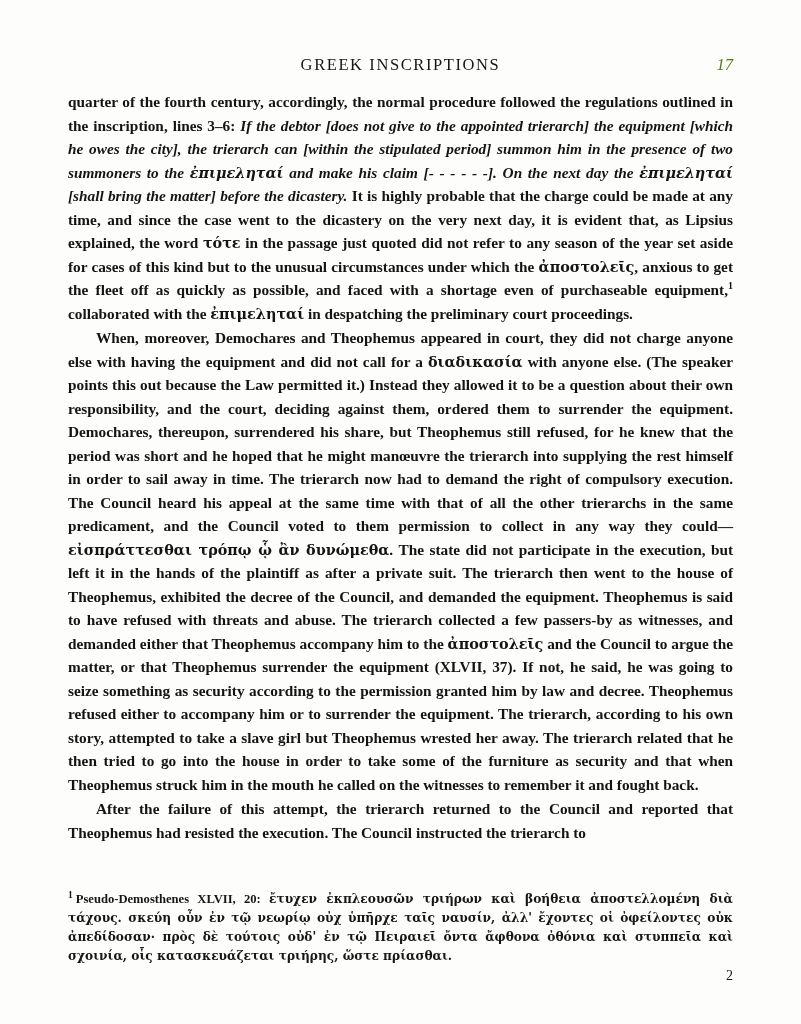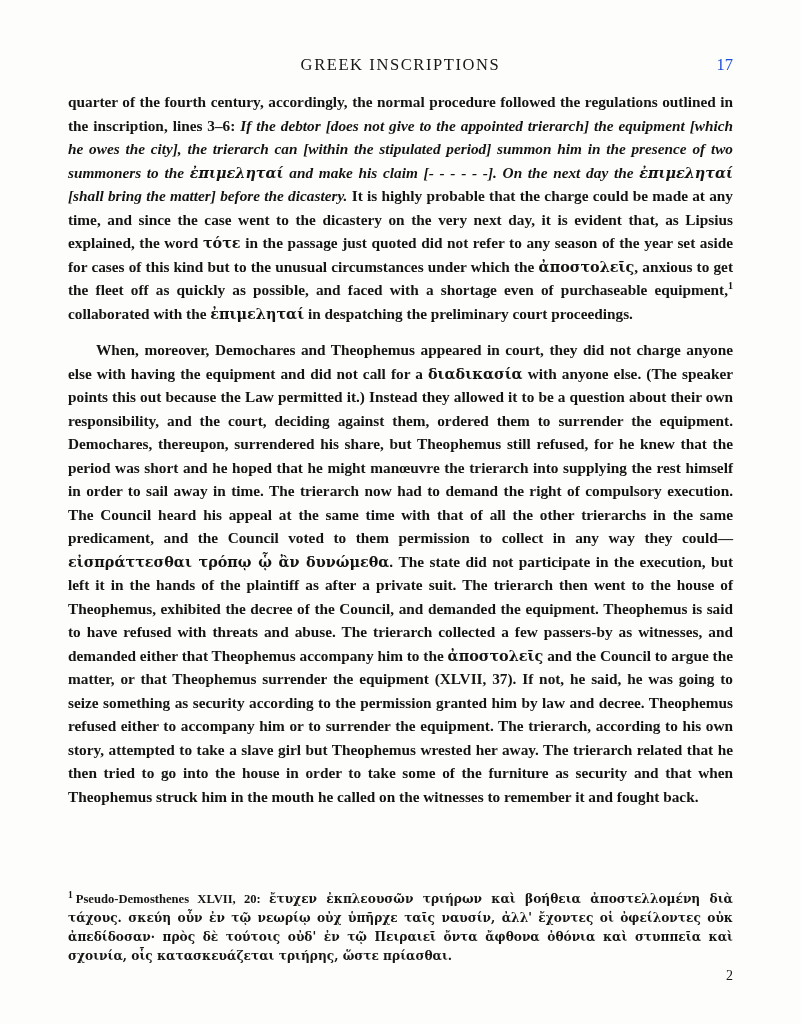--- a/index.html
+++ b/index.html
@@ -37,40 +37,41 @@
     letter-spacing: 1.6px;
     color: #161616;
     text-align: center;
     white-space: nowrap;
   }
   .folio {
     position: absolute;
     right: 0;
     top: 0;
     font-size: 16.5px;
-    color: #1d4ed8;
+    color: #4d7c0f;
+    font-style: italic;
   }
   .body-block {
     position: absolute;
     top: 90px;
     left: 68px;
     width: 665px;
   }
   p.para {
     margin: 0 0 0 0;
     font-size: 15.3px;
     line-height: 23.5px;
     text-align: justify;
     text-justify: inter-word;
     color: #141414;
     hyphens: none;
     font-weight: bold;
   }
   p.para + p.para {
-    margin-top: 13px;
+    margin-top: 1px;
   }
   .indent {
     text-indent: 28px;
   }
   .gk {
     font-family: "DejaVu Serif", serif;
     font-size: 14.4px;
   }
   .it {
     font-style: italic;
@@ -125,20 +126,21 @@
     <div class="running-title">GREEK INSCRIPTIONS</div>
     <div class="folio">17</div>
   </div>
 
   <div class="body-block">
 
     <p class="para"><span>quarter of the fourth century, accordingly, the normal procedure followed the regulations outlined in the inscription, lines 3–6: </span><span class="it">If the debtor [does not give to the appointed trierarch] the equipment [which he owes the city], the trierarch can [within the stipulated period] summon him in the presence of two summoners to the </span><span class="gk it">ἐπιμεληταί</span><span class="it"> and make his claim [- - - - - -]. On the next day the </span><span class="gk it">ἐπιμεληταί</span><span class="it"> [shall bring the matter] before the dicastery.</span><span> It is highly probable that the charge could be made at any time, and since the case went to the dicastery on the very next day, it is evident that, as Lipsius explained, the word </span><span class="gk">τότε</span><span> in the passage just quoted did not refer to any season of the year set aside for cases of this kind but to the unusual circumstances under which the </span><span class="gk">ἀποστολεῖς</span><span>, anxious to get the fleet off as quickly as possible, and faced with a shortage even of purchaseable equipment,</span><sup class="fn">1</sup><span> collaborated with the </span><span class="gk">ἐπιμεληταί</span><span> in despatching the preliminary court proceedings.</span></p>
 
     <p class="para indent"><span>When, moreover, Demochares and Theophemus appeared in court, they did not charge anyone else with having the equipment and did not call for a </span><span class="gk">διαδικασία</span><span> with anyone else. (The speaker points this out because the Law permitted it.) Instead they allowed it to be a question about their own responsibility, and the court, deciding against them, ordered them to surrender the equipment. Demochares, thereupon, surrendered his share, but Theophemus still refused, for he knew that the period was short and he hoped that he might manœuvre the trierarch into supplying the rest himself in order to sail away in time. The trierarch now had to demand the right of compulsory execution. The Council heard his appeal at the same time with that of all the other trierarchs in the same predicament, and the Council voted to them permission to collect in any way they could—</span><span class="gk">εἰσπράττεσθαι τρόπῳ ᾧ ἂν δυνώμεθα</span><span>. The state did not participate in the execution, but left it in the hands of the plaintiff as after a private suit. The trierarch then went to the house of Theophemus, exhibited the decree of the Council, and demanded the equipment. Theophemus is said to have refused with threats and abuse. The trierarch collected a few passers-by as witnesses, and demanded either that Theophemus accompany him to the </span><span class="gk">ἀποστολεῖς</span><span> and the Council to argue the matter, or that Theophemus surrender the equipment (XLVII, 37). If not, he said, he was going to seize something as security according to the permission granted him by law and decree. Theophemus refused either to accompany him or to surrender the equipment. The trierarch, according to his own story, attempted to take a slave girl but Theophemus wrested her away. The trierarch related that he then tried to go into the house in order to take some of the furniture as security and that when Theophemus struck him in the mouth he called on the witnesses to remember it and fought back.</span></p>
 
+    <p class="para indent">After the failure of this attempt, the trierarch returned to the Council and reported that Theophemus had resisted the execution. The Council instructed the trierarch to</p>
 
   </div>
 
   <div class="footnote-rule"></div>
 
   <div class="footnote"><span class="fn-marker">1</span><span>Pseudo-Demosthenes XLVII, 20: </span><span class="gk">ἔτυχεν ἐκπλεουσῶν τριήρων καὶ βοήθεια ἀποστελλομένη διὰ τάχους. σκεύη οὖν ἐν τῷ νεωρίῳ οὐχ ὑπῆρχε ταῖς ναυσίν, ἀλλ' ἔχοντες οἱ ὀφείλοντες οὐκ ἀπεδίδοσαν· πρὸς δὲ τούτοις οὐδ' ἐν τῷ Πειραιεῖ ὄντα ἄφθονα ὀθόνια καὶ στυππεῖα καὶ σχοινία, οἷς κατασκευάζεται τριήρης, ὥστε πρίασθαι.</span></div>
 
   <div class="signature">2</div>
 
 </div>

